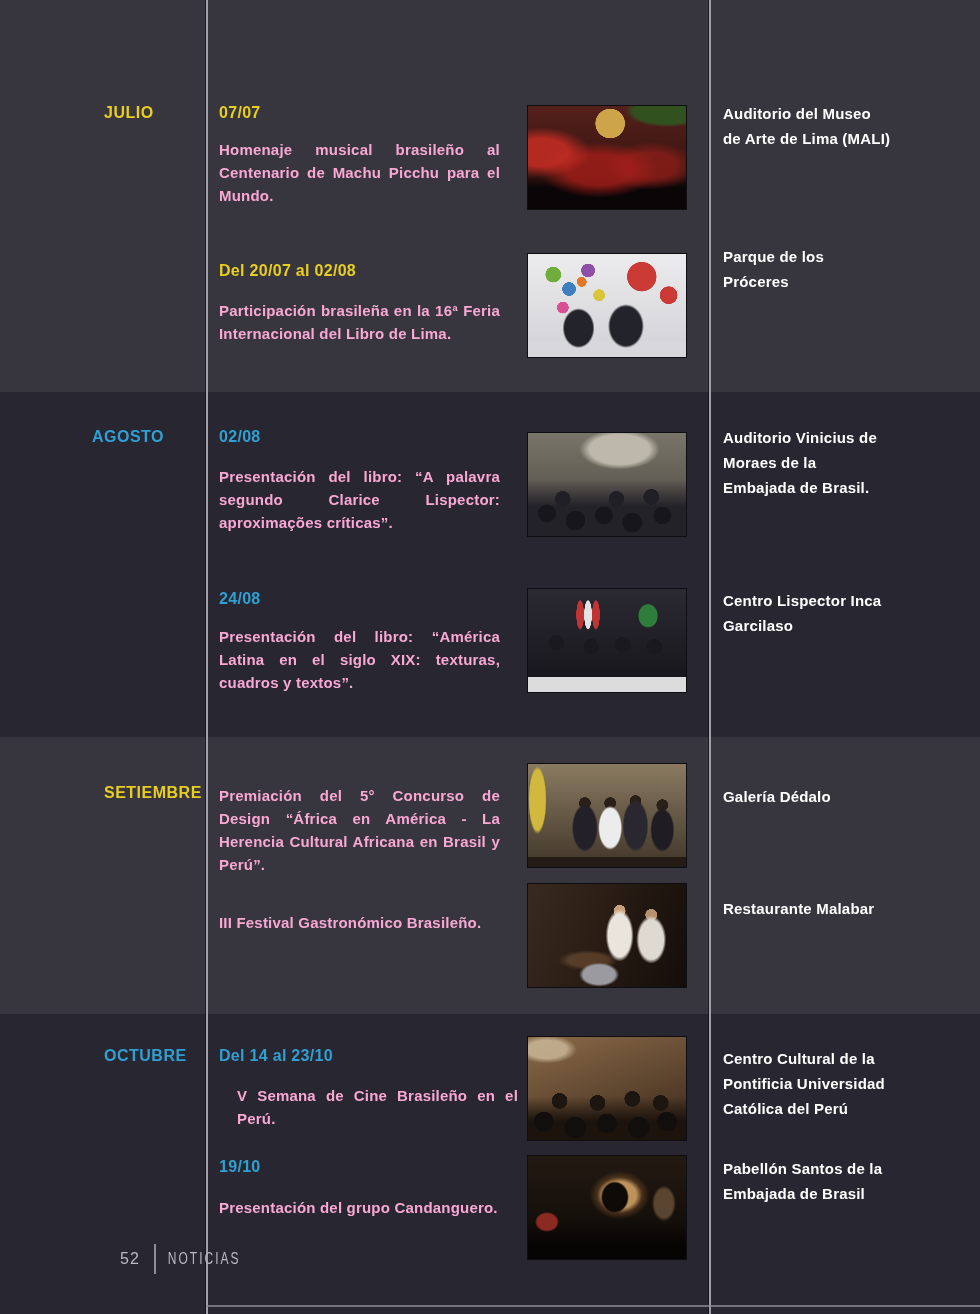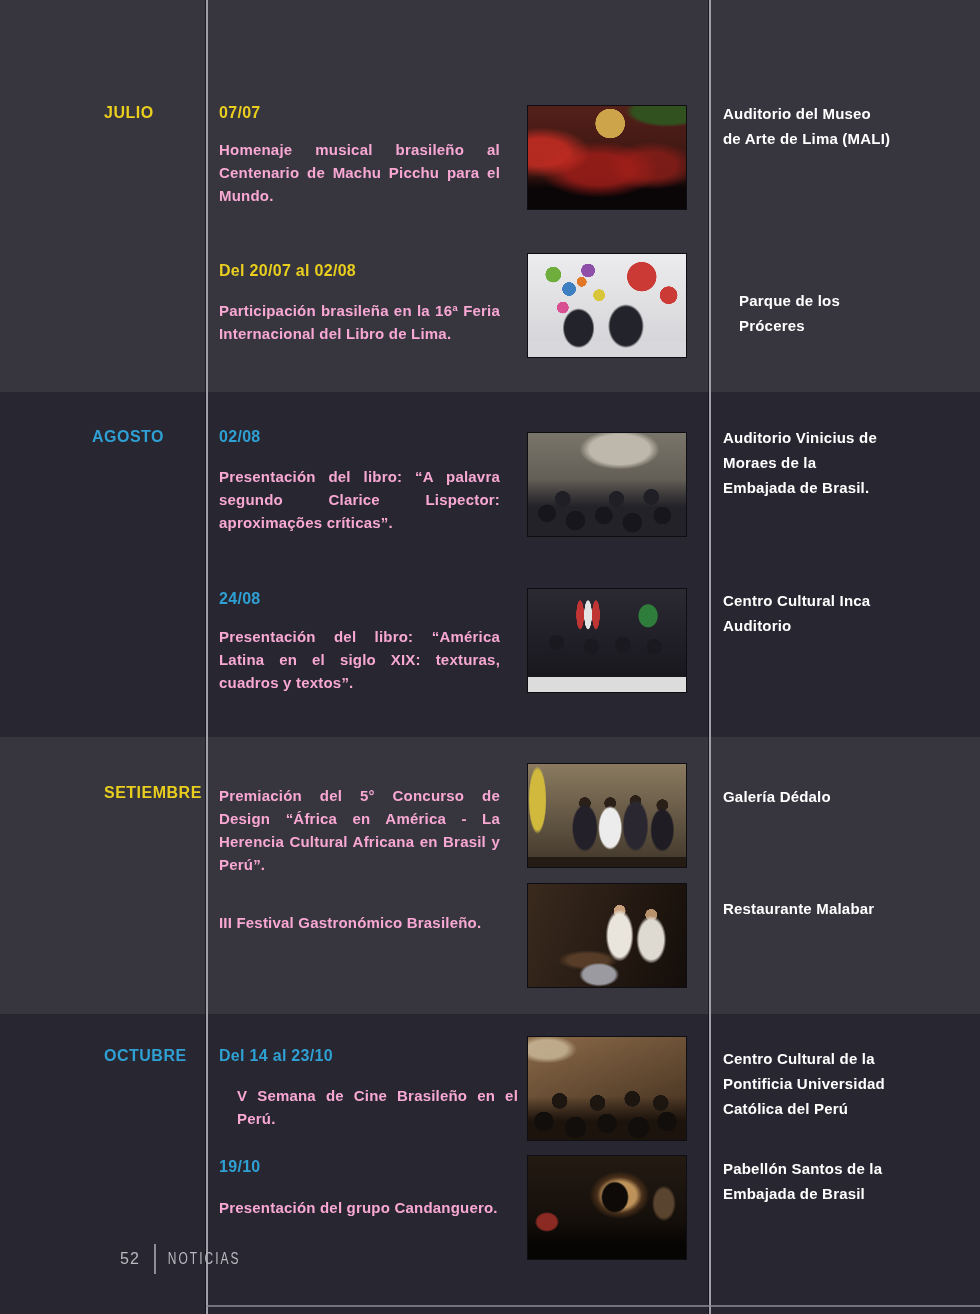--- a/index.html
+++ b/index.html
@@ -146,33 +146,33 @@
 <div class="abs month-label c-yellow" style="left:104px;top:104px;">JULIO</div>
 
 <div class="abs date c-yellow" style="left:219px;top:104px;">07/07</div>
 <div class="abs desc" style="left:219px;top:138px;">Homenaje musical brasileño al Centenario de Machu Picchu para el Mundo.</div>
 <div class="photo ph-concert" style="top:105px;"></div>
 <div class="abs venue" style="left:723px;top:101px;">Auditorio del Museo de Arte de Lima (MALI)</div>
 
 <div class="abs date c-yellow" style="left:219px;top:262px;">Del 20/07 al 02/08</div>
 <div class="abs desc" style="left:219px;top:299px;">Participación brasileña en la 16ª Feria Internacional del Libro de Lima.</div>
 <div class="photo ph-bookfair" style="top:253px;"></div>
-<div class="abs venue" style="left:739px;top:244px;margin-top:44px;">Parque de los Próceres</div>
+<div class="abs venue" style="left:723px;top:244px;">Parque de los Próceres</div>
 
 <div class="abs month-label c-blue" style="left:92px;top:428px;">AGOSTO</div>
 
 <div class="abs date c-blue" style="left:219px;top:428px;">02/08</div>
 <div class="abs desc" style="left:219px;top:465px;">Presentación del libro: “A palavra segundo Clarice Lispector: aproximações críticas”.</div>
 <div class="photo ph-audience" style="top:432px;"></div>
 <div class="abs venue" style="left:723px;top:425px;">Auditorio Vinicius de Moraes de la Embajada de Brasil.</div>
 
 <div class="abs date c-blue" style="left:219px;top:590px;">24/08</div>
 <div class="abs desc" style="left:219px;top:625px;">Presentación del libro: “América Latina en el siglo XIX: texturas, cuadros y textos”.</div>
 <div class="photo ph-flags" style="top:588px;"></div>
-<div class="abs venue" style="left:723px;top:588px;">Centro Cultural Inca Auditorio</div>
+<div class="abs venue" style="left:723px;top:588px;">Centro Lispector Inca Garcilaso</div>
 
 <div class="abs month-label c-yellow" style="left:104px;top:784px;">SETIEMBRE</div>
 
 <div class="abs desc" style="left:219px;top:784px;">Premiación del 5° Concurso de Design “África en América - La Herencia Cultural Africana en Brasil y Perú”.</div>
 <div class="photo ph-group" style="top:763px;"></div>
 <div class="abs venue" style="left:723px;top:784px;">Galería Dédalo</div>
 
 <div class="abs desc" style="left:219px;top:911px;">III Festival Gastronómico Brasileño.</div>
 <div class="photo ph-kitchen" style="top:883px;"></div>
 <div class="abs venue" style="left:723px;top:896px;">Restaurante Malabar</div>

